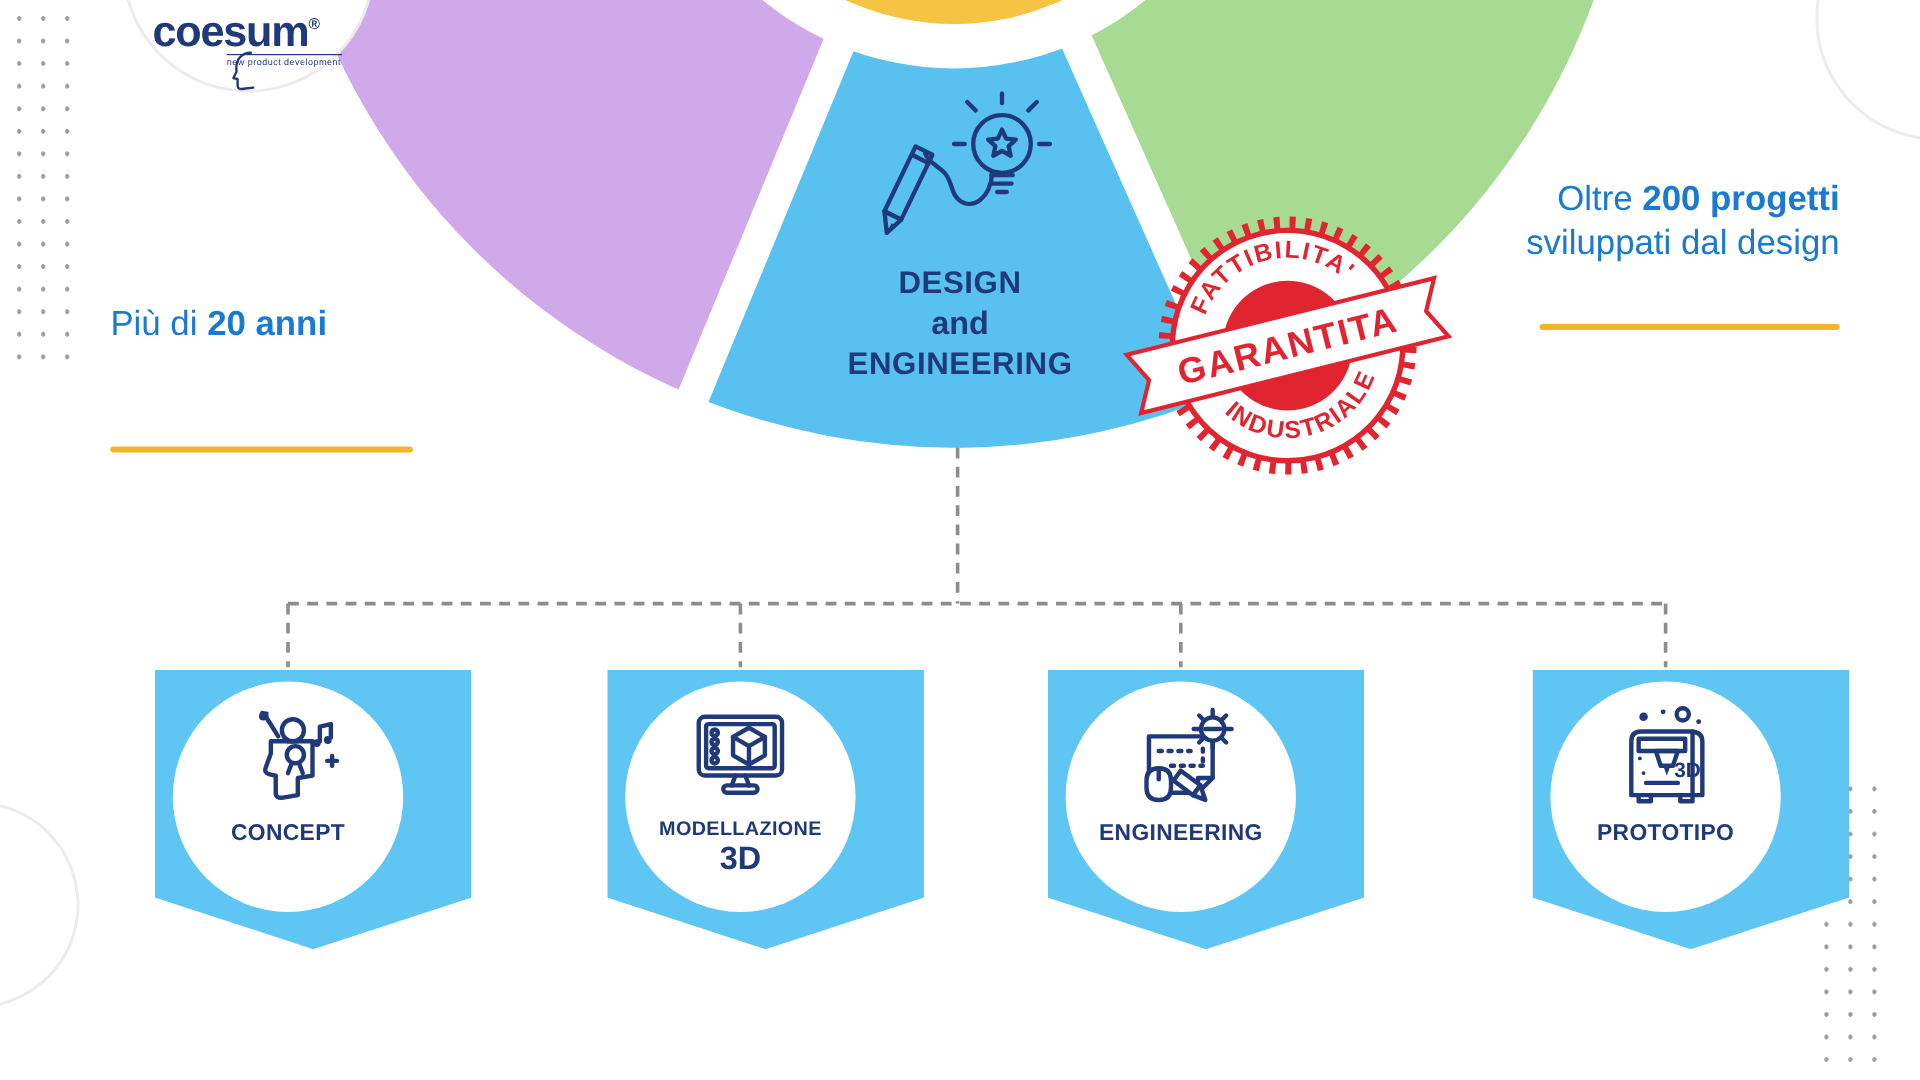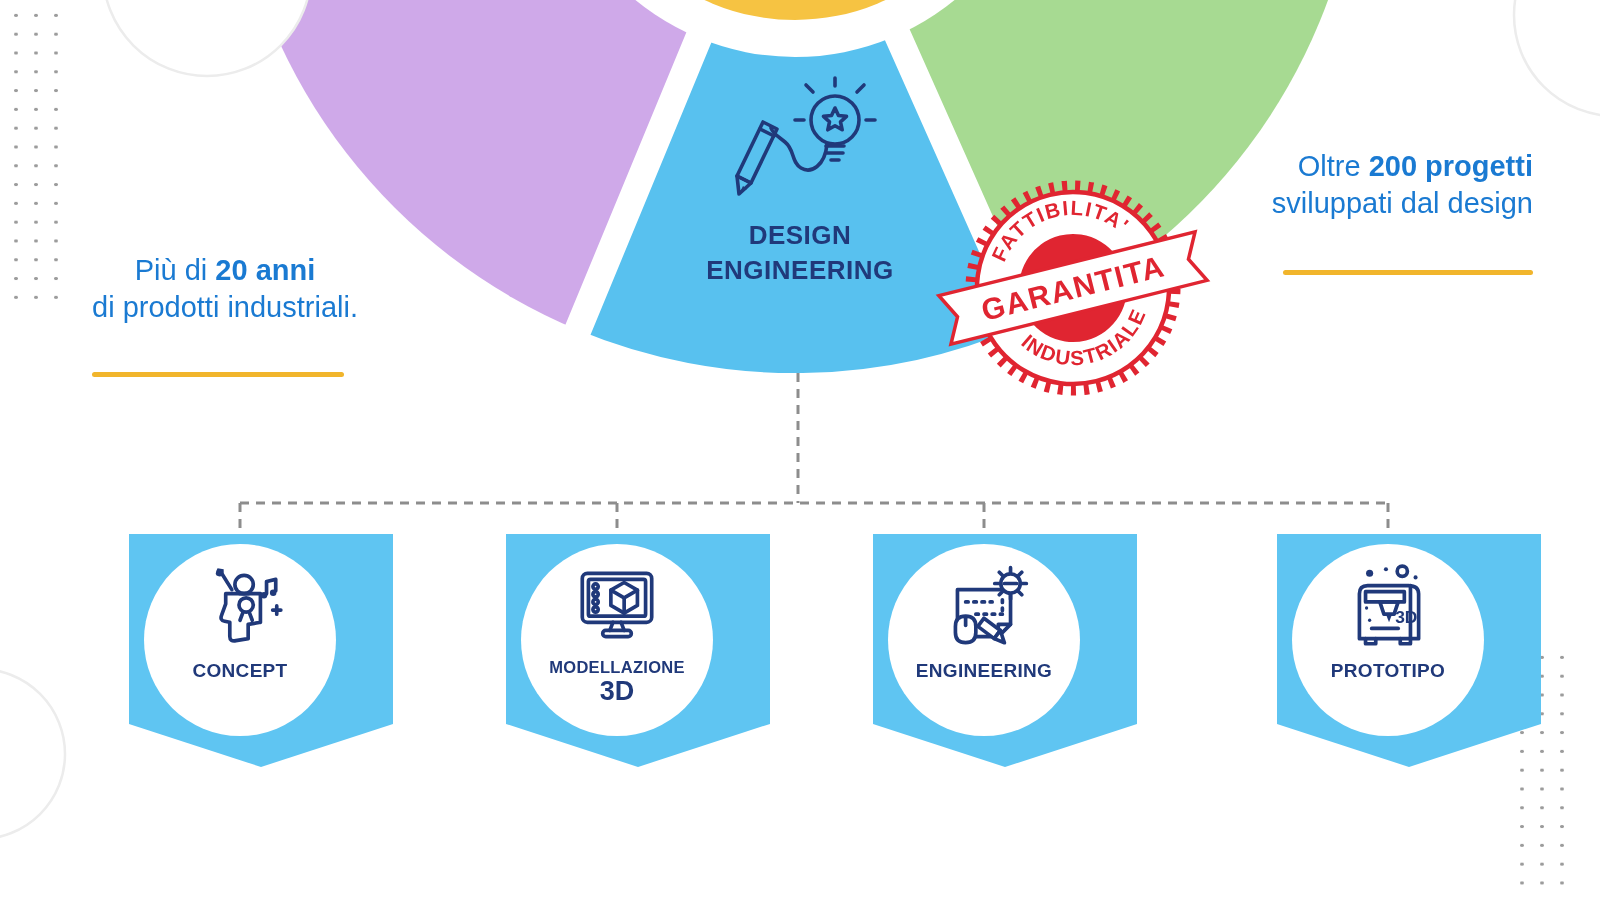--- a/index.html
+++ b/index.html
@@ -26,28 +26,28 @@
   
   .wedge-title{position:absolute;left:645px;top:218px;width:310px;text-align:center;
                color:#20397a;font-weight:bold;}
   .wedge-title .l1,.wedge-title .l3{font-size:26px;line-height:35px;letter-spacing:.5px;}
   .wedge-title .l2{font-size:27px;line-height:33px;}
   .wedge-icon{position:absolute;left:715px;top:72px;}
 
   
   .note{position:absolute;color:#1a7ad2;font-size:29px;line-height:37px;}
   .note b{font-weight:bold;}
-  .note-left{left:92px;top:252px;text-align:center;}
+  .note-left{left:92px;top:252px;text-align:right;}
   .note-right{right:67px;top:148px;text-align:right;}
   .underline{position:absolute;height:5px;border-radius:3px;background:#f1b52c;}
   .underline-left{left:92px;top:372px;width:252px;}
   .underline-right{right:67px;top:270px;width:250px;}
 
   
-  .badge{position:absolute;top:534px;width:264px;height:233px;background:#5fc5f2;
+  .badge{position:absolute;top:558px;width:264px;height:233px;background:#5fc5f2;
          clip-path:polygon(0 0,100% 0,100% 81.5%,50% 100%,0 81.5%);}
   .badge-circle{position:absolute;left:15px;top:10px;width:192px;height:192px;border-radius:50%;
                 background:#fff;display:flex;flex-direction:column;align-items:center;}
   .badge-icon{margin-top:15px;}
   .badge-label{margin-top:3px;color:#20397a;font-weight:bold;font-size:19px;letter-spacing:.3px;
                text-align:left;line-height:21px;}
   .badge-label.small{font-size:16.5px;margin-top:0;}
   .badge-label2{color:#20397a;font-weight:bold;font-size:27px;line-height:27px;text-align:center;}
   .badge-label2:empty{display:none;}
 
@@ -97,43 +97,50 @@
       <g>
         <path d="M-132,-25 L132,-25 L119,0 L132,25 L-132,25 L-119,0 Z" fill="#ffffff" stroke="#e02531" stroke-width="3.5"></path>
         <text class="stamp-text" x="0" y="10.5" font-size="30" letter-spacing="1.5" text-anchor="middle">GARANTITA</text>
       </g>
     </g>
   </svg>
 
   <div class="dots dots-left"></div>
   <div class="dots dots-right"></div>
 
+  <div class="logo">
+    <span class="logo-word">coesum</span><span class="logo-reg">®</span>
+    <span class="logo-tagline">new product development</span>
+    <svg class="logo-face" width="22" height="34" viewBox="0 0 22 34">
+      <path d="M16,2 C8,2 4,8 4,14 L4,18 L1.5,23 L5,24 L5,29 Q5,33 10,32 L18,31" fill="none" stroke="#20397a" stroke-width="2" stroke-linecap="round" stroke-linejoin="round"></path>
+    </svg>
+  </div>
 
   <svg class="wedge-icon" width="170" height="140" viewBox="0 0 170 140">
     <g class="icon-stroke" stroke-width="4">
       <circle cx="120" cy="48" r="24"></circle>
       <path d="M120,36 L123.5,43.5 L131.5,44.3 L125.5,49.8 L127.2,57.8 L120,53.8 L112.8,57.8 L114.5,49.8 L108.5,44.3 L116.5,43.5 Z"></path>
       <path d="M111,74 h18 M112,81 h16 M116,88 h8"></path>
       <path d="M120,14 v-8 M98,20 l-7,-7 M142,20 l7,-7 M89,48 h-9 M151,48 h9"></path>
       <path d="M112,72 C110,94 96,102 86,96 C76,90 80,78 70,70 C64,65 58,62 56,56"></path>
       <path d="M48,50 L62,57 L36,111 L22,104 Z"></path>
       <path d="M45,57 L59,64"></path>
       <path d="M36,111 L22,104 L24,122 Z"></path>
     </g>
     <path class="icon-fill" d="M28,114 L24,122 L32,117 Z"></path>
   </svg>
 
   <div class="wedge-title">
     <div class="l1">DESIGN</div>
+    <div class="l2">and</div>
     <div class="l3">ENGINEERING</div>
   </div>
 
   <div class="note note-left">
     <div><span>Più di </span><b>20 anni</b></div>
-    <div>di prodotti industriali.</div>
   </div>
   <div class="underline underline-left"></div>
 
   <div class="note note-right">
     <div><span>Oltre </span><b>200 progetti</b></div>
     <div>sviluppati dal design</div>
   </div>
   <div class="underline underline-right"></div>
 
   <div class="badge" style="left:129px">

